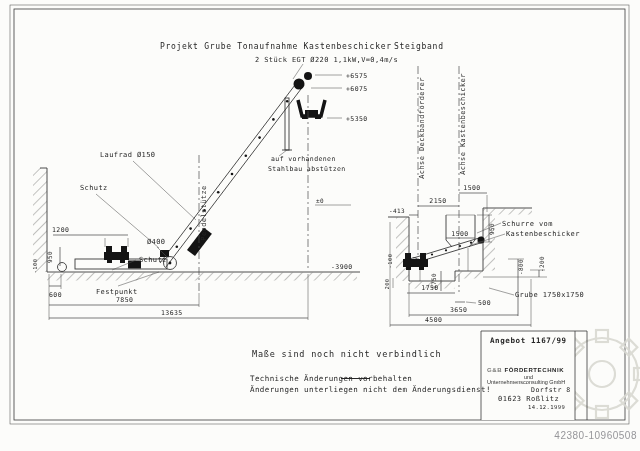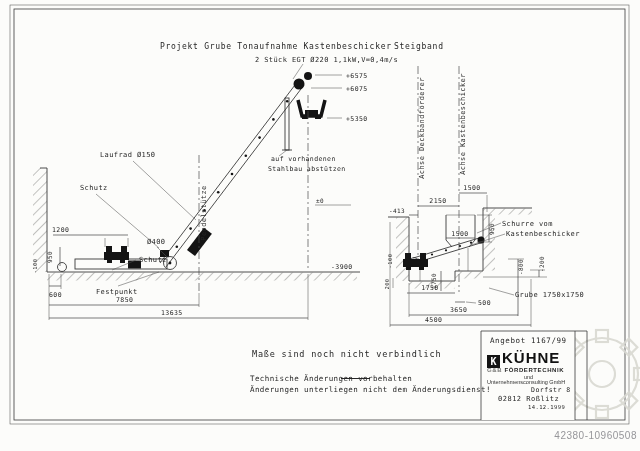--- a/index.html
+++ b/index.html
@@ -10,21 +10,21 @@
   .t55{font-size:5.5px;} .t6{font-size:6px;} .t65{font-size:6.5px;} .t7{font-size:7px;} .t8{font-size:8px;letter-spacing:.7px;}
   .ln{stroke:#3a3a3a;stroke-width:.9;fill:none;}
   .thin{stroke:#555;stroke-width:.55;fill:none;}
   .dim{stroke:#444;stroke-width:.7;fill:none;}
   .dash{stroke:#4a4a4a;stroke-width:.7;fill:none;stroke-dasharray:8 3 2 3;}
   .blk{fill:#141414;stroke:none;}
   .ol{position:absolute;white-space:nowrap;}
   .note1{font-size:8.5px;letter-spacing:.8px;}
   .note2{font-size:7.5px;letter-spacing:.4px;}
   .u{border-bottom:1.2px solid #262626;padding-bottom:19px;}
-  .offer{font-size:7.5px;letter-spacing:.6px;}
+  .offer{font-size:7.5px;letter-spacing:.6px;font-weight:bold;}
   .kbox{display:inline-block;width:13px;height:13px;background:#141414;color:#fff;
         font-weight:bold;font-size:10px;text-align:center;line-height:13px;vertical-align:-2px;}
   .kname{font-family:"Liberation Sans", sans-serif;font-weight:bold;font-size:15px;
          letter-spacing:1px;color:#111;margin-left:2px;}
   .sub{font-family:"Liberation Sans", sans-serif;font-size:6px;font-weight:bold;letter-spacing:.6px;}
   .sub .gb{color:#7a7a78;}
   .tiny{font-family:"Liberation Sans", sans-serif;font-size:5.5px;color:#333;}
   .addr1{font-size:6.5px;letter-spacing:.5px;padding-left:24px;}
   .addr2{font-size:7px;letter-spacing:.5px;}
   .dte{font-size:5.5px;letter-spacing:.4px;}
@@ -283,23 +283,22 @@
     <line x1="575" y1="331" x2="575" y2="420" class="ln" style="stroke-width:.8"></line>
     <line x1="587" y1="331" x2="587" y2="420" class="ln" style="stroke-width:.8"></line>
   </g>
 </svg>
 
 <div class="ol note1" style="left:252px;top:349px;"><span>Maße sind noch </span><span class="u">nicht</span><span> verbindlich</span></div>
 <div class="ol note2" style="left:250px;top:385px;">Änderungen unterliegen nicht dem Änderungsdienst!</div>
 <div class="ol note2" style="left:250px;top:374px;">Technische Änderungen vorbehalten</div>
 
 <div class="ol offer" style="left:490px;top:336px;">Angebot 1167/99</div>
-<div class="ol" style="left:487px;top:348px;"><span class="kbox">K</span><span class="kname">KÜHNE</span></div>
 <div class="ol sub" style="left:487px;top:367px;"><span class="gb">G&amp;B</span> <span>FÖRDERTECHNIK</span></div>
 <div class="ol tiny" style="left:524px;top:374px;">und</div>
 <div class="ol tiny" style="left:487px;top:379px;">Unternehmensconsulting GmbH</div>
 <div class="ol addr1" style="left:507px;top:386px;">Dorfstr 8</div>
-<div class="ol addr2" style="left:498px;top:395px;">02812 Roßlitz</div>
+<div class="ol addr2" style="left:498px;top:395px;">01623 Roßlitz</div>
 <div class="ol dte" style="left:528px;top:404px;">14.12.1999</div>
 
 <div class="ol wm" style="right:3px;top:430px;">42380-10960508</div>
 
 </div>
 
 </body></html>

